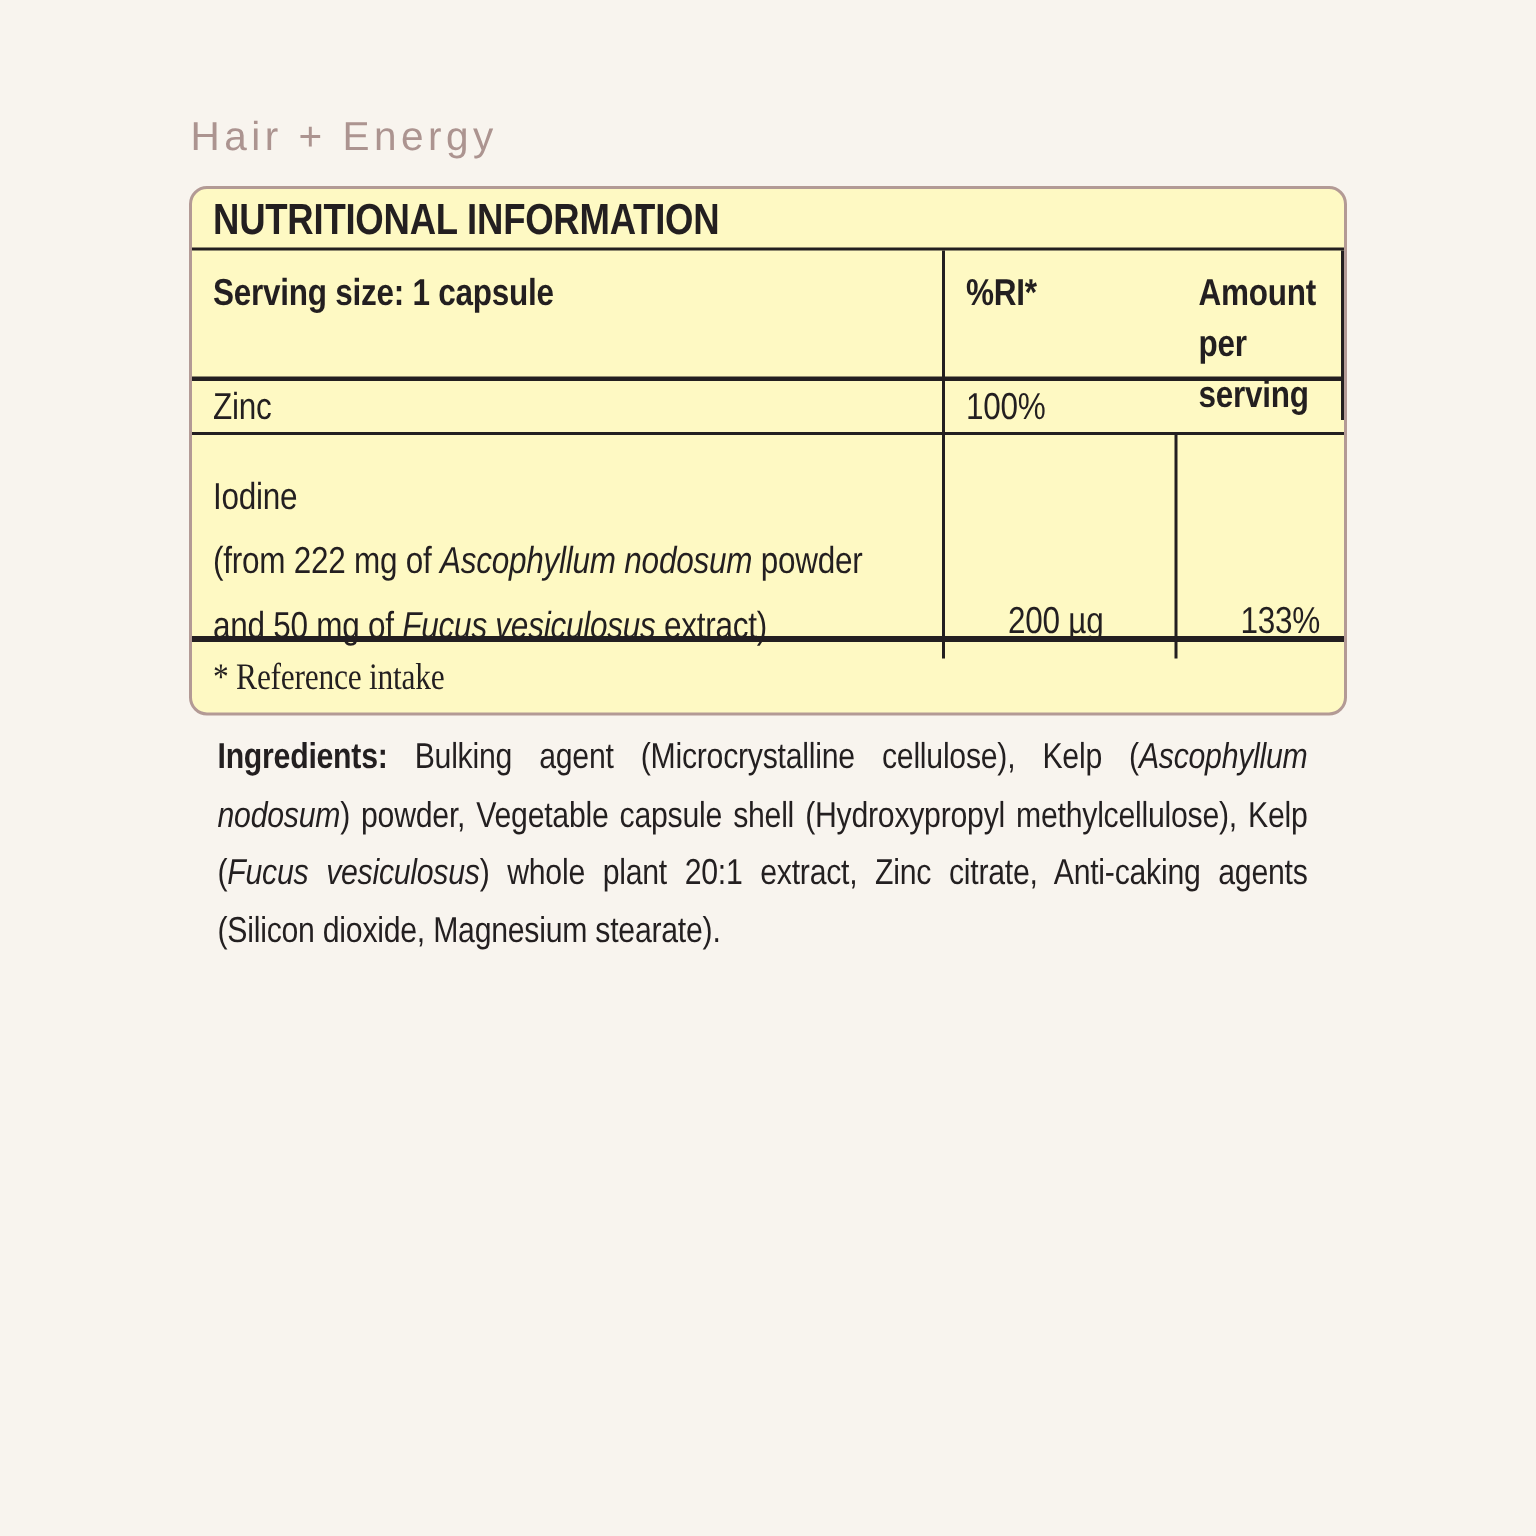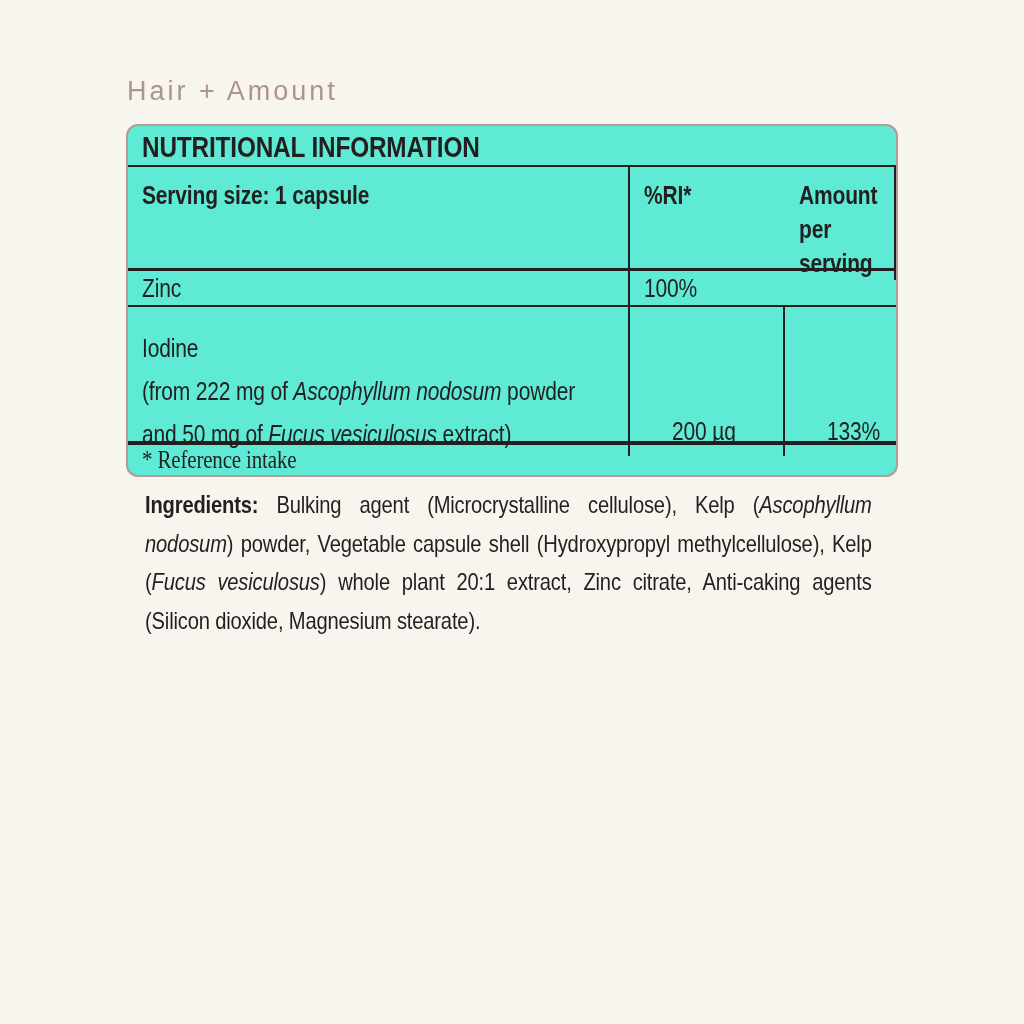--- a/index.html
+++ b/index.html
@@ -19,34 +19,34 @@
   }
   .heading{
     position:absolute;left:127px;top:76px;
     font-size:27px;letter-spacing:3px;font-weight:400;
     color:var(--accent);
   }
   .nutri-table{
     position:absolute;left:126px;top:124px;width:772px;height:353px;
     border:2px solid var(--border);
     border-radius:12px;
-    background:#5eead4;
+    background:#fef9c3;
     display:flex;flex-direction:column;
     overflow:hidden;
   }
   .row{width:100%;}
   .cols{display:grid;grid-template-columns:502px 155px 1fr;}
   .cell{padding-left:14px;}
   .cell.b-right{border-right:2px solid var(--text);}
   .title-row{
     height:41px;border-bottom:2px solid var(--text);
     padding:5px 0 0 14px;
     font-size:29px;font-weight:bold;
   }
-  .header-row{height:104px;border-bottom:3px solid var(--text);}
+  .header-row{height:87px;border-bottom:3px solid var(--text);}
   .header-row .cell{padding-top:11px;font-weight:bold;font-size:25px;line-height:34px;}
   .zinc-row{height:36px;border-bottom:2px solid var(--text);}
   .zinc-row .cell{display:flex;align-items:center;font-size:25px;}
   .iodine-row{height:138px;border-bottom:4px solid var(--text);}
   .iodine-row .cell-name{padding-top:20px;font-size:25px;line-height:43px;}
   .iodine-row .cell-val{display:flex;align-items:flex-end;padding-bottom:10px;font-size:25px;margin-left:28px;}
   .footer-row{flex:1;display:flex;align-items:center;padding-left:14px;font-size:25px;font-family:Liberation Serif, serif;}
   
   .cx{display:inline-block;transform:scaleX(0.84);transform-origin:0 50%;white-space:nowrap;letter-spacing:-0.2px;}
   .cxb{transform:scaleX(0.84);transform-origin:0 0;width:119%;letter-spacing:-0.2px;}
@@ -55,21 +55,21 @@
   i{font-style:italic;}
   .ingredients{
     position:absolute;left:145px;top:486px;width:727px;
     font-size:24px;line-height:38.5px;
   }
   .ingredients .cxb{text-align:justify;}
 </style>
 </head>
 <body>
 
-<div class="heading">Hair + Amount</div>
+<div class="heading">Hair + Energy</div>
 
 <div class="nutri-table">
 
   <div class="row title-row">
     <span class="cx">NUTRITIONAL INFORMATION</span>
   </div>
 
   <div class="row cols header-row">
     <div class="cell b-right">
       <span class="cx">Serving size: 1 capsule</span>

